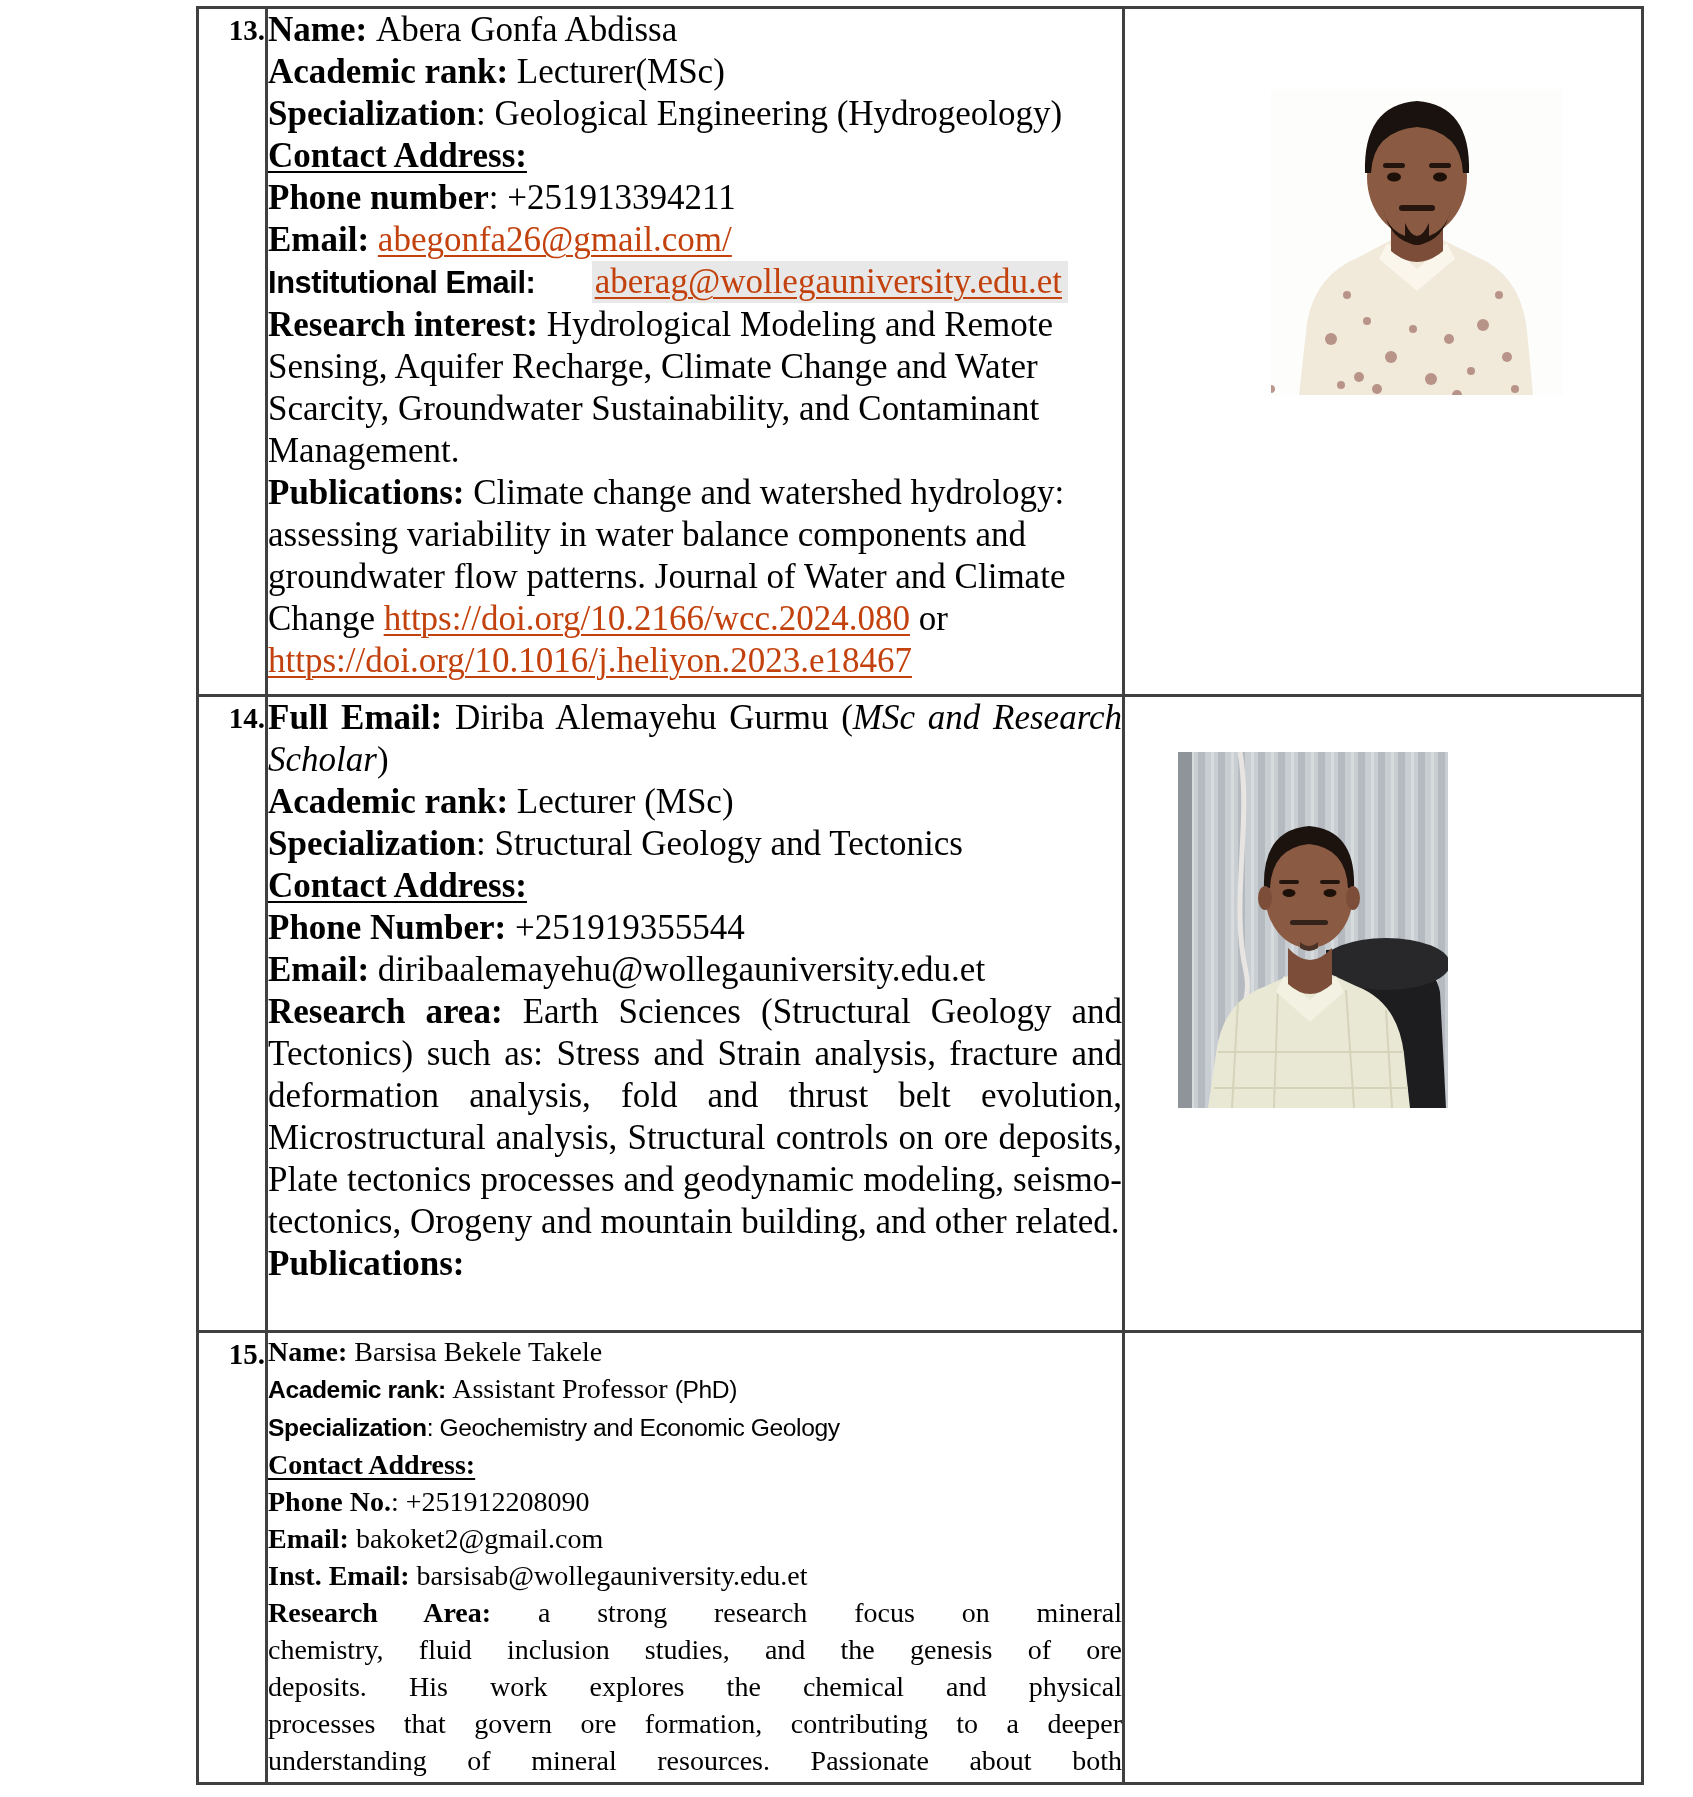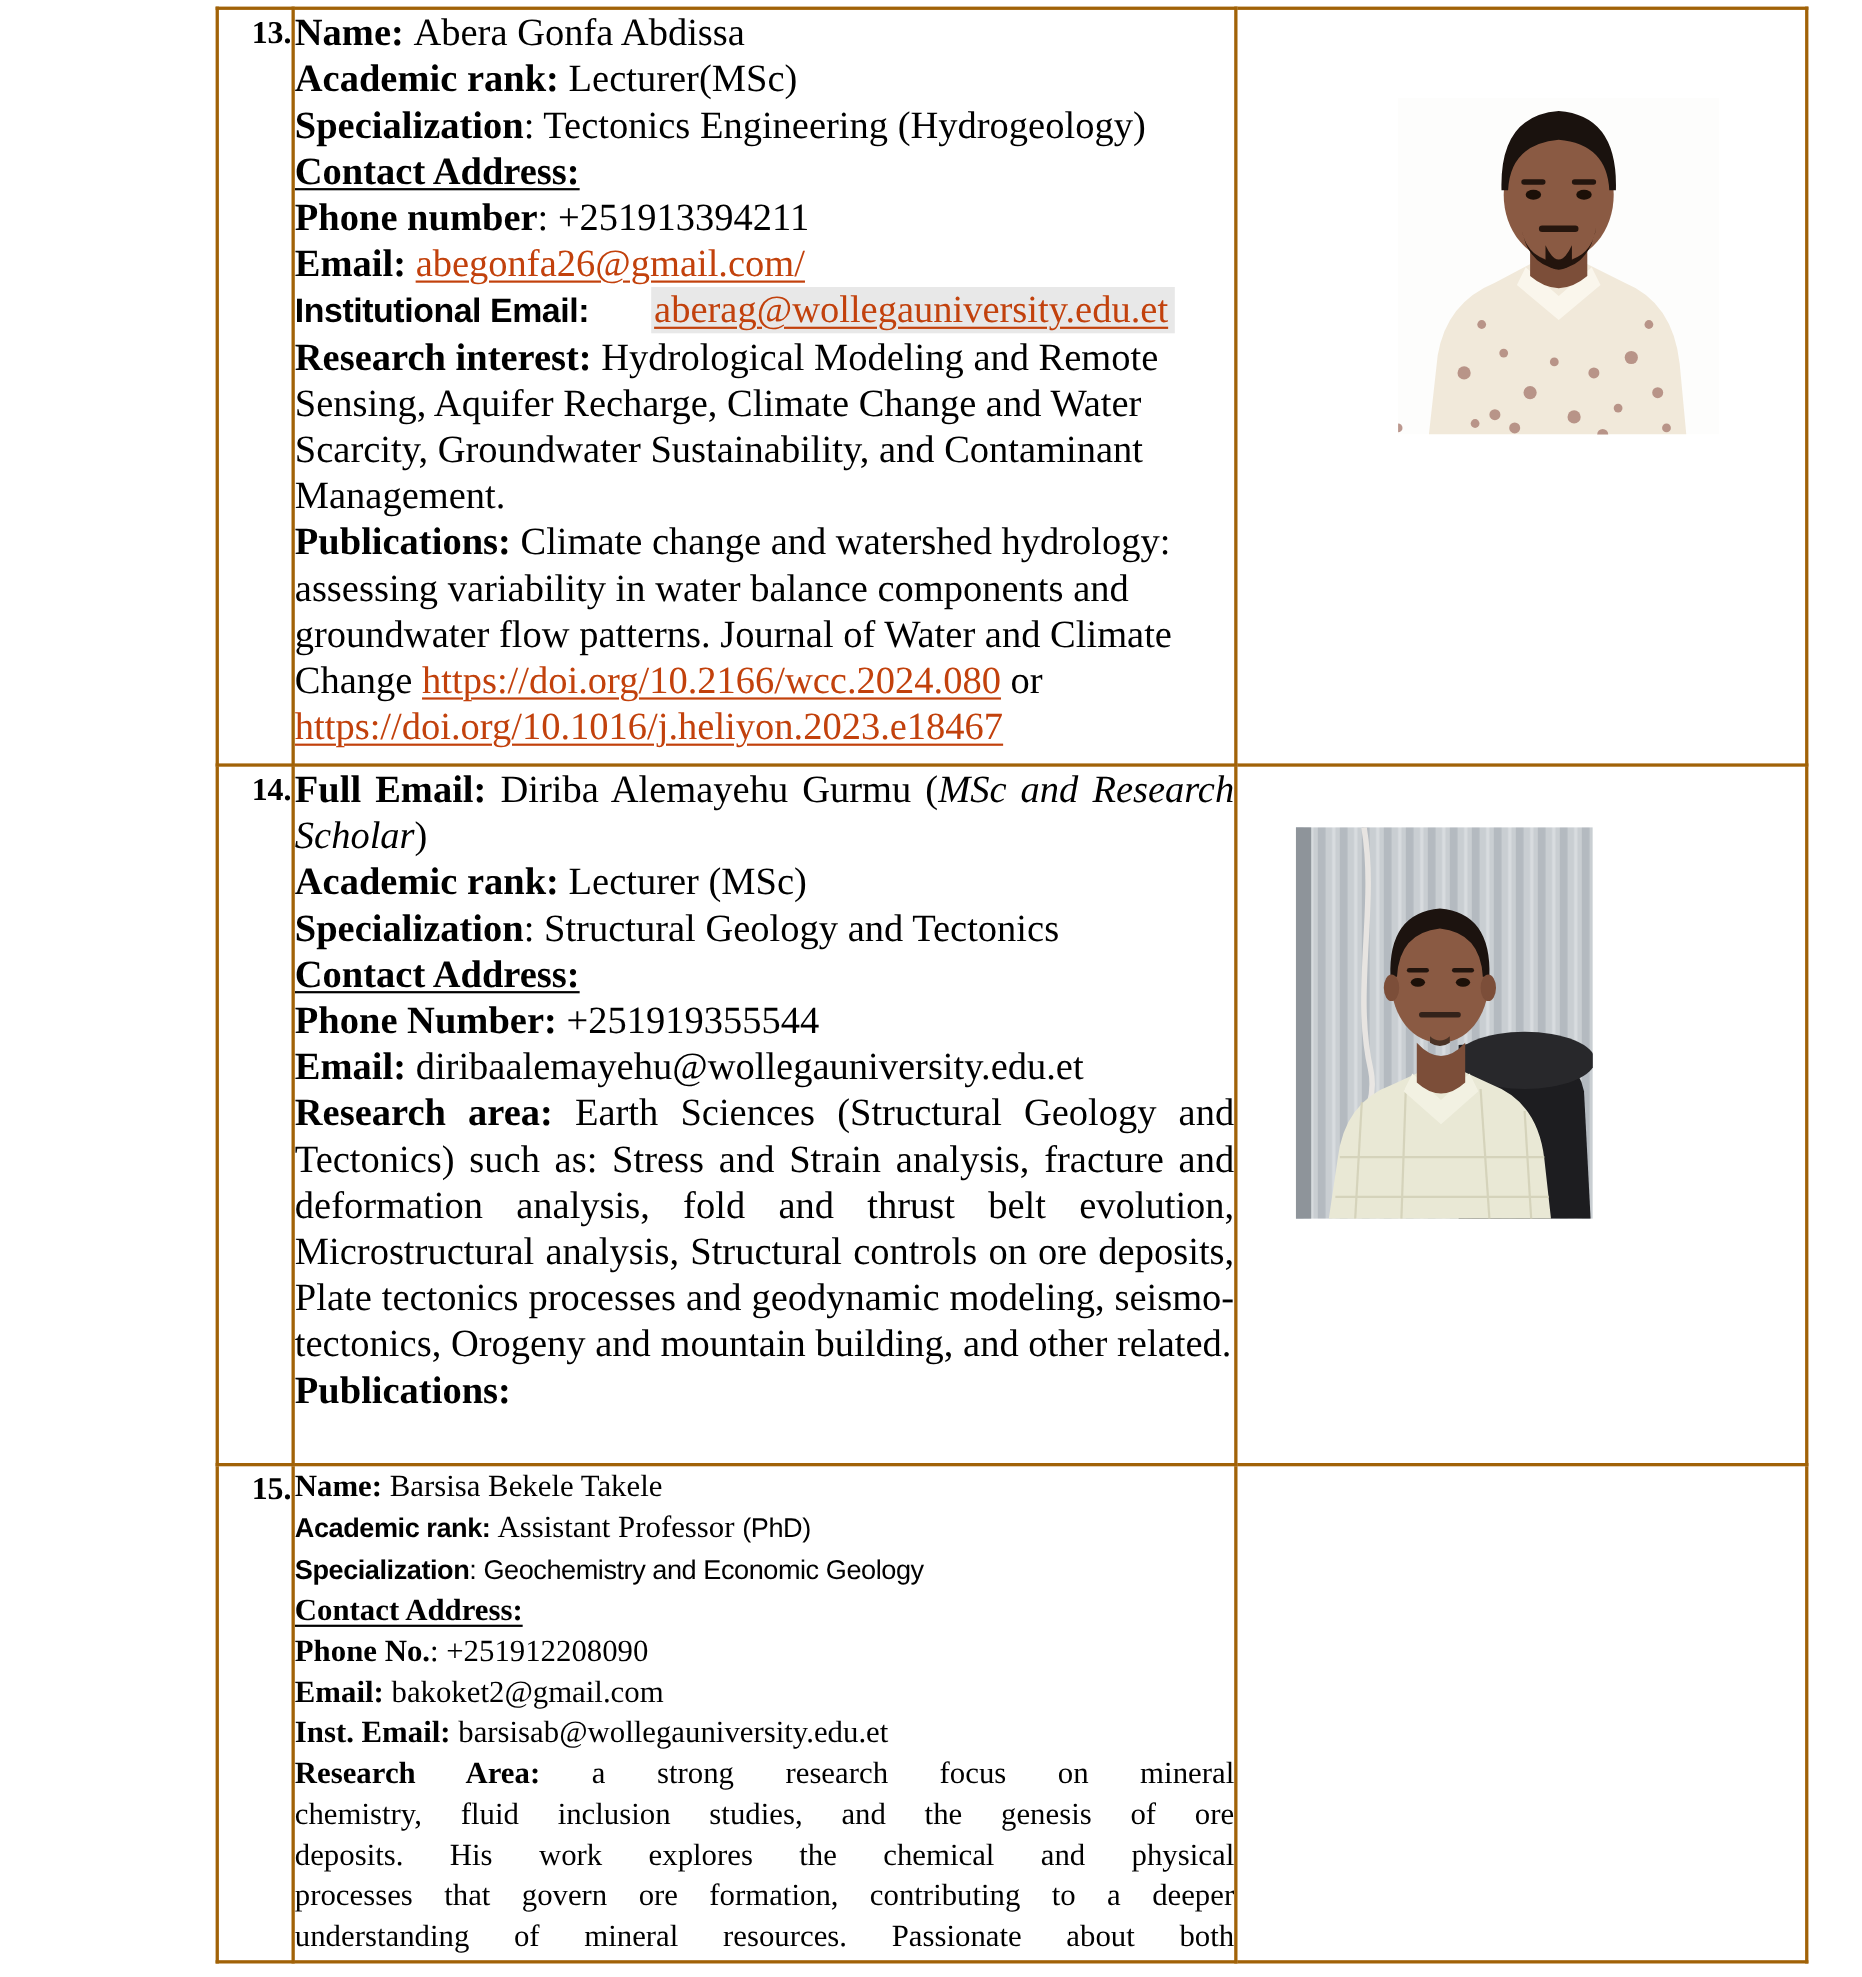--- a/index.html
+++ b/index.html
@@ -2,21 +2,21 @@
 <html><head>
 <meta charset="utf-8">
 <style>
   html,body{margin:0;padding:0;background:#ffffff;}
   body{width:1693px;height:1797px;position:relative;overflow:hidden;
        font-family:"Liberation Serif","DejaVu Serif",serif;color:#000;}
   .page{position:absolute;left:0;top:0;width:1693px;height:1797px;background:#fff;}
 
   table.faculty-table{position:absolute;left:196px;top:6px;width:1445px;
        border-collapse:collapse;table-layout:fixed;}
-  .faculty-table td{border:3px solid #a16207;vertical-align:top;padding:0;}
+  .faculty-table td{border:3px solid #404040;vertical-align:top;padding:0;}
   .faculty-table tr:nth-child(1){height:688px;}
   .faculty-table tr:nth-child(2){height:636px;}
   .faculty-table tr:nth-child(3){height:452px;}
 
   .num-cell{text-align:right;padding:9px 3px 0 0;font-weight:bold;
        font-size:29px;line-height:42px;}
   .text-cell{padding:9px 22px 0 20px;font-size:35px;line-height:42px;}
   .text-cell.compact{font-size:28px;line-height:37px;}
 
   .line{white-space:nowrap;overflow:hidden;text-align:left;}
@@ -44,21 +44,21 @@
       <col style="width:69px">
       <col style="width:857px">
       <col style="width:519px">
     </colgroup>
     <tbody id="faculty-rows">
         <tr>
           <td class="num-cell">13.</td>
           <td class="text-cell">
             <div class="line"><span class="b">Name: </span><span>Abera Gonfa Abdissa</span></div>
             <div class="line"><span class="b">Academic rank: </span><span>Lecturer(MSc)</span></div>
-            <div class="line"><span class="b">Specialization</span><span>: Tectonics Engineering (Hydrogeology)</span></div>
+            <div class="line"><span class="b">Specialization</span><span>: Geological Engineering (Hydrogeology)</span></div>
             <div class="line"><span class="b u" style="padding-right: 14px;">Contact Address: </span></div>
             <div class="line"><span class="b">Phone number</span><span>: +251913394211</span></div>
             <div class="line"><span class="b">Email: </span><a class="u" href="#">abegonfa26@gmail.com/</a></div>
             <div class="line"><span class="b sans">Institutional Email: </span><a class="u hl" href="#">aberag@wollegauniversity.edu.et</a></div>
             <div class="line"><span class="b">Research interest: </span><span>Hydrological Modeling and Remote</span></div>
             <div class="line"><span>Sensing, Aquifer Recharge, Climate Change and Water</span></div>
             <div class="line"><span>Scarcity, Groundwater Sustainability, and Contaminant</span></div>
             <div class="line"><span>Management.</span></div>
             <div class="line"><span class="b">Publications: </span><span>Climate change and watershed hydrology:</span></div>
             <div class="line"><span>assessing variability in water balance components and</span></div>

